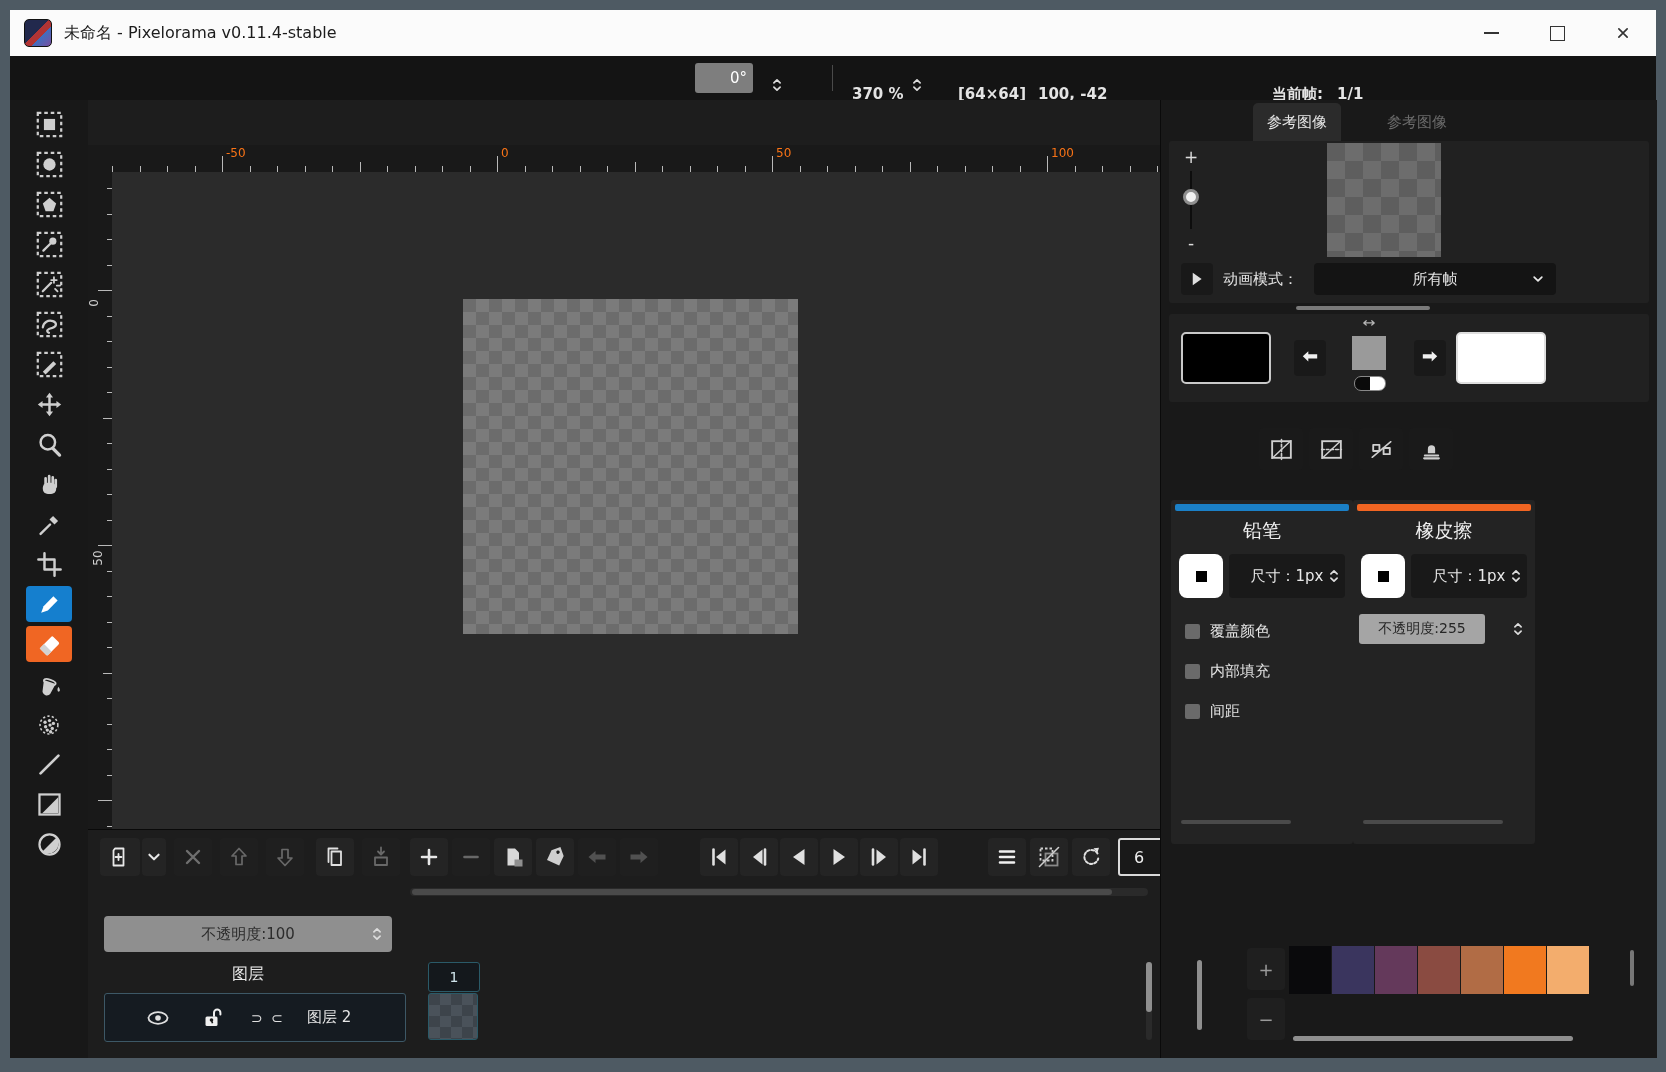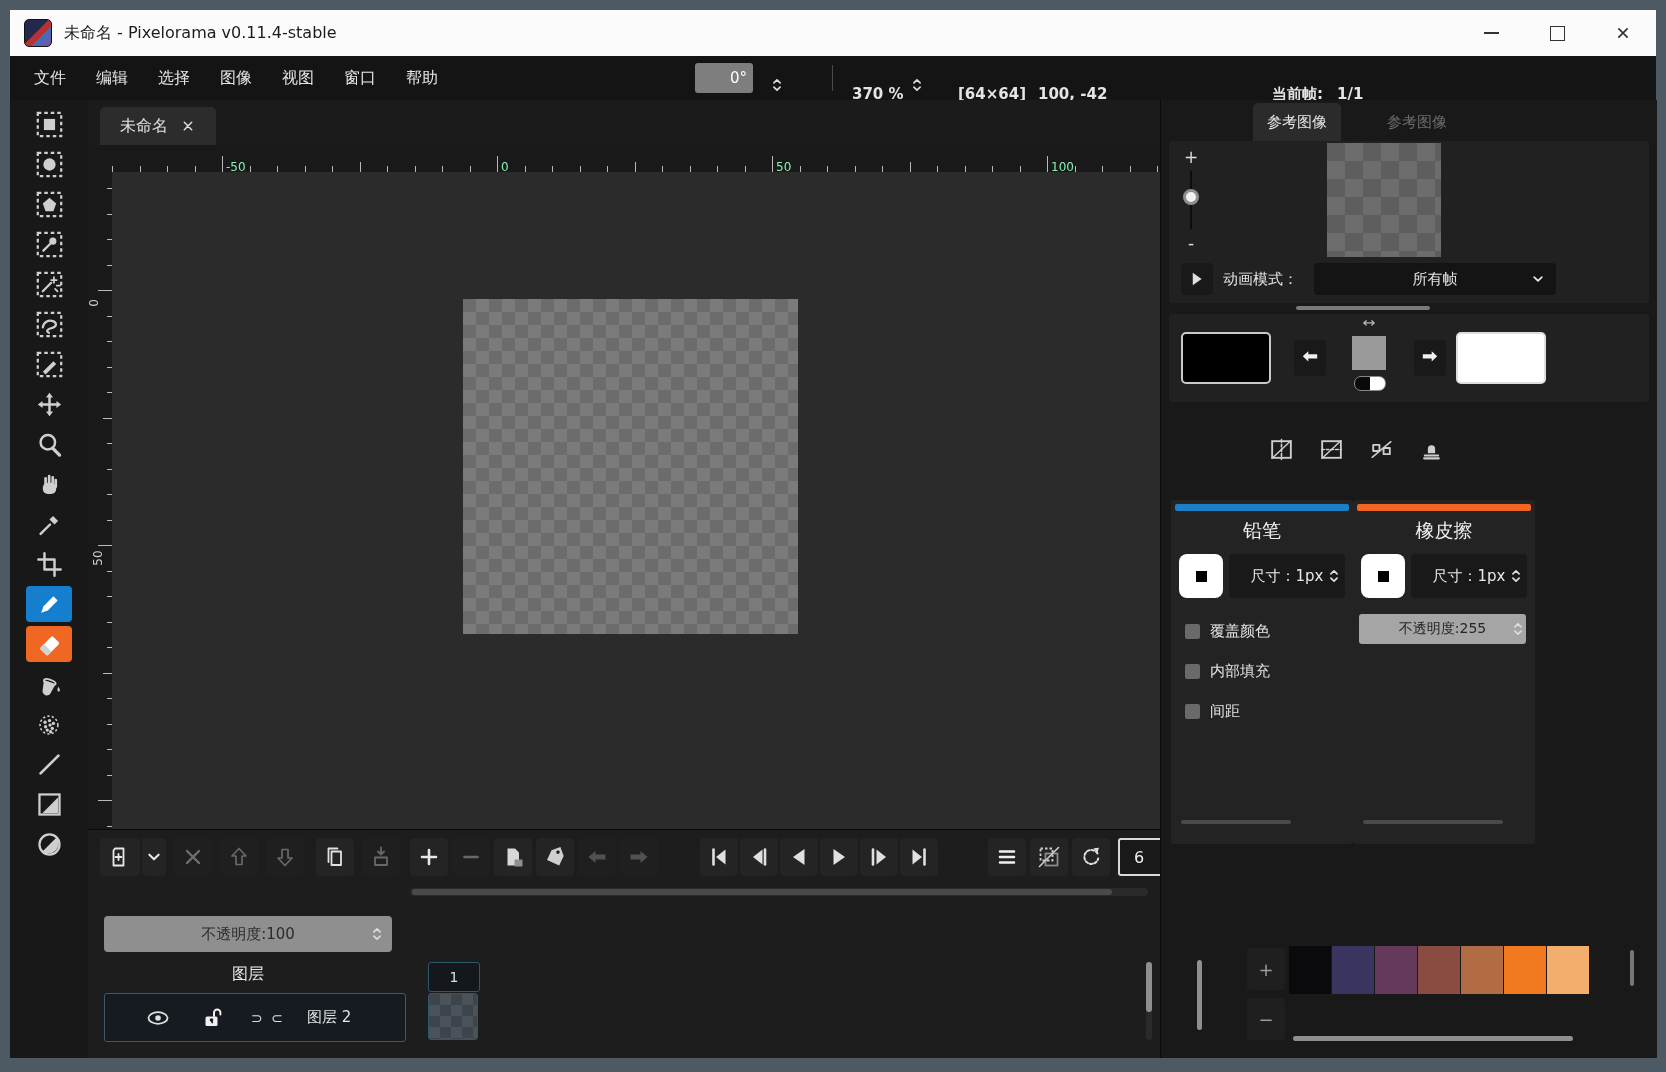--- a/index.html
+++ b/index.html
@@ -35,21 +35,21 @@
   .tool{position:absolute;left:16px;width:46px;height:36px;display:flex;align-items:center;justify-content:center;border-radius:4px;}
   .tool svg{width:29px;height:29px;}
   
   .main{position:absolute;left:78px;top:0;width:1072px;height:958px;background:#1d1d1d;}
   .tabbar{position:absolute;left:0;top:0;right:0;height:45px;background:#1b1b1b;border-bottom:1px solid #101010;}
   .doctab{position:absolute;left:12px;top:7px;width:116px;height:38px;background:#2c2c2c;border-radius:5px 5px 0 0;
           display:flex;align-items:center;justify-content:center;gap:12px;color:#e0e0e0;font-size:16px;}
   .doctab .closeic svg{width:16px;height:16px;}
   .hruler{position:absolute;left:0;top:45px;right:0;height:27px;background:#191919;border-bottom:1px solid #0b0b0b;}
   .hruler .tick{position:absolute;bottom:0;width:1px;background:#b9b9b9;}
-  .hruler .rlabel{position:absolute;top:15px;font-size:12px;color:#86efac;}
+  .hruler .rlabel{position:absolute;top:1px;font-size:12px;color:#f97316;}
   .vruler{position:absolute;left:0;top:72px;width:24px;height:658px;background:#191919;border-right:1px solid #0b0b0b;}
   .vruler .tick{position:absolute;right:0;height:1px;background:#b9b9b9;}
   .vruler .rlabel{position:absolute;left:2px;font-size:12px;color:#cfcfcf;transform:rotate(-90deg);transform-origin:center;}
   .viewport{position:absolute;left:24px;top:72px;right:0;height:658px;background:#2b2b2b;}
   .canvas-square{position:absolute;left:351px;top:127px;width:335px;height:335px;}
   .chk-main{background-color:#6c6c6c;background-image:
       linear-gradient(45deg,#7b7b7b 25%,transparent 25%,transparent 75%,#7b7b7b 75%),
       linear-gradient(45deg,#7b7b7b 25%,transparent 25%,transparent 75%,#7b7b7b 75%);
       background-position:0 0,13px 13px;background-size:26px 26px;}
   .chk-prev{background-color:#5e5e5e;background-image:
@@ -125,21 +125,21 @@
   .tpanel .accent{position:absolute;left:4px;right:4px;top:4px;height:7px;border-radius:2px;}
   .tpanel .ptitle{position:absolute;left:0;right:0;top:18px;text-align:center;color:#f0f0f0;font-size:19px;}
   .brushbtn{position:absolute;left:8px;top:54px;width:44px;height:44px;background:#fff;border-radius:8px;
             display:flex;align-items:center;justify-content:center;}
   .brushdot{width:11px;height:11px;background:#000;}
   .sizebox{position:absolute;left:58px;top:54px;width:116px;height:44px;background:#191919;border-radius:4px;
            display:flex;align-items:center;justify-content:center;color:#e8e8e8;font-size:15px;}
   .sizebox .spin{position:absolute;right:2px;top:9px;}
   .chkrow{position:absolute;left:14px;display:flex;align-items:center;gap:10px;color:#e4e4e4;font-size:15px;}
   .chkbox{width:15px;height:15px;background:#6a6a6a;border-radius:2px;}
-  .opac255{position:absolute;left:6px;top:114px;width:167px;height:30px;background:#a5a5a5;border-radius:3px;
+  .opac255{position:absolute;left:6px;top:114px;width:126px;height:30px;background:#a5a5a5;border-radius:3px;
            display:flex;align-items:center;justify-content:center;color:#262626;font-size:14px;}
   .opacspin{position:absolute;left:156px;top:116px;}
   .panelscroll{position:absolute;bottom:20px;left:10px;height:4px;background:#4a4a4a;border-radius:2px;}
   
   .palette{position:absolute;left:0;top:752px;right:0;height:206px;}
   .pal-vscroll-left{position:absolute;left:36px;top:108px;width:5px;height:70px;background:#8f8f8f;border-radius:3px;}
   .paldd{position:absolute;left:84px;top:12px;width:326px;height:38px;background:#131313;border-radius:4px;
          display:flex;align-items:center;color:#e4e4e4;font-size:16px;padding-left:16px;box-sizing:border-box;}
   .paldd .ddchev{position:absolute;right:10px;top:9px;}
   .palicon{position:absolute;top:14px;width:34px;height:34px;display:flex;align-items:center;justify-content:center;}
@@ -172,29 +172,20 @@
           <span style="width:18px;height:18px">
             <svg viewBox="0 0 26 26">
               <path d="M7 7 L19 19 M19 7 L7 19" fill="none" stroke="#e0e0e0" stroke-width="2.4" stroke-linecap="round" stroke-linejoin="round"></path>
             </svg>
           </span>
         </div>
     </div>
   </div>
 
   <div class="menubar">
-    <div class="menuitems" id="menuitems">
-        <span class="menuitem">文件</span>
-        <span class="menuitem">编辑</span>
-        <span class="menuitem">选择</span>
-        <span class="menuitem">图像</span>
-        <span class="menuitem">视图</span>
-        <span class="menuitem">窗口</span>
-        <span class="menuitem">帮助</span>
-      </div>
     <div class="rotbox">0°</div>
     <div class="m-abs spin" style="left:758px">
         <svg viewBox="0 0 26 26">
           <path d="M8.5 10 L13 5.5 L17.5 10" fill="none" stroke="#dcdcdc" stroke-width="2.4" stroke-linecap="round" stroke-linejoin="round"></path>
           <path d="M8.5 16 L13 20.5 L17.5 16" fill="none" stroke="#dcdcdc" stroke-width="2.4" stroke-linecap="round" stroke-linejoin="round"></path>
         </svg>
       </div>
     <div class="mdivider"></div>
     <div class="m-abs" style="left:842px;font-size:15px">370 %</div>
     <div class="m-abs spin" style="left:898px">
@@ -338,30 +329,20 @@
         </div>
         <div class="tool" style="top: 726px;">
           <svg viewBox="0 0 26 26">
             <circle cx="13" cy="13" r="9" fill="none" stroke="#cfcfcf" stroke-width="2"></circle>
             <path d="M19.3 6.7 A9 9 0 0 1 6.7 19.3 Z" fill="#cfcfcf"></path>
           </svg>
         </div>
       </div>
 
     <div class="main">
-      <div class="tabbar">
-        <div class="doctab">
-          <span>未命名</span>
-          <span class="closeic" style="width:16px;height:16px">
-              <svg viewBox="0 0 26 26">
-                <path d="M7 7 L19 19 M19 7 L7 19" fill="none" stroke="#e0e0e0" stroke-width="2.4" stroke-linecap="round" stroke-linejoin="round"></path>
-              </svg>
-            </span>
-        </div>
-      </div>
       <div class="hruler" id="hruler">
           <div class="tick" style="left: 24px; height: 6px;"></div>
           <div class="tick" style="left: 51.5px; height: 6px;"></div>
           <div class="tick" style="left: 79px; height: 6px;"></div>
           <div class="tick" style="left: 106.5px; height: 6px;"></div>
           <div class="tick" style="left: 134px; height: 16px;"></div>
           <div class="tick" style="left: 161.5px; height: 6px;"></div>
           <div class="tick" style="left: 189px; height: 6px;"></div>
           <div class="tick" style="left: 216.5px; height: 6px;"></div>
           <div class="tick" style="left: 244px; height: 6px;"></div>

